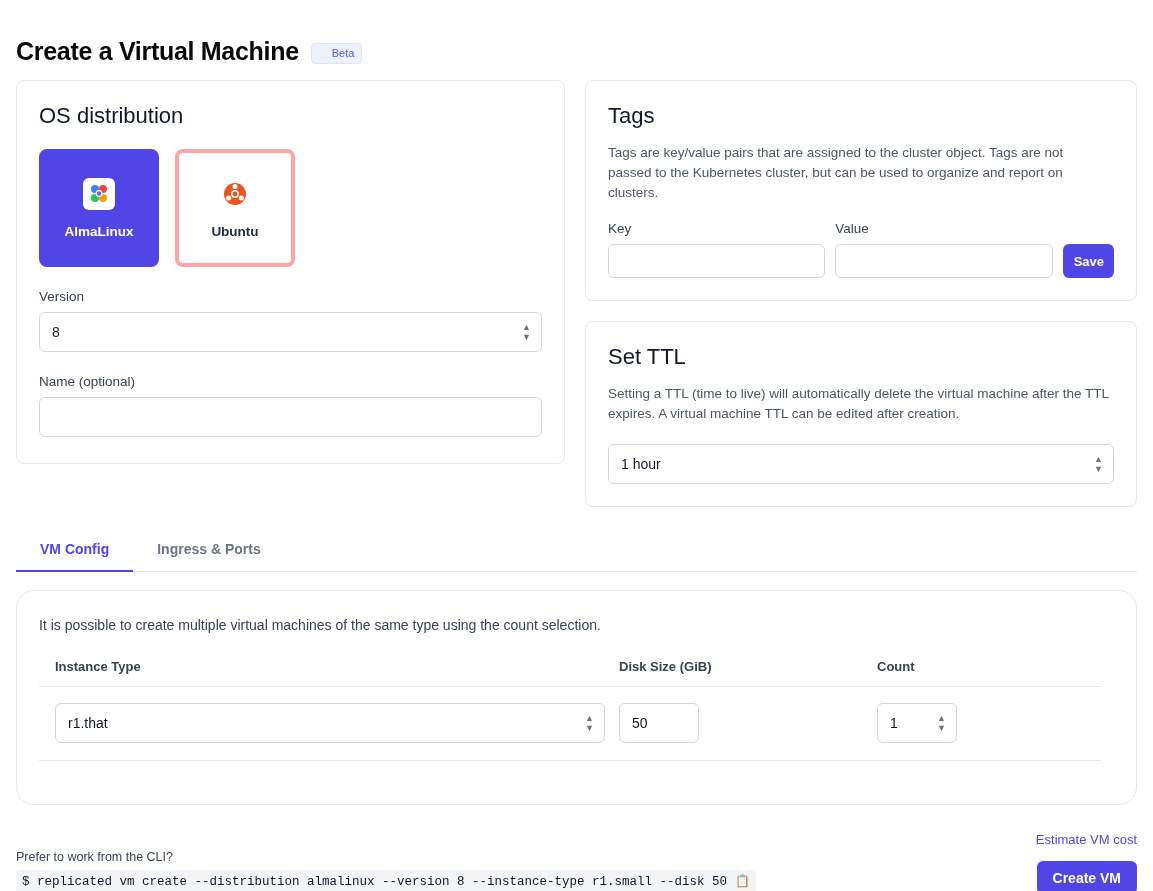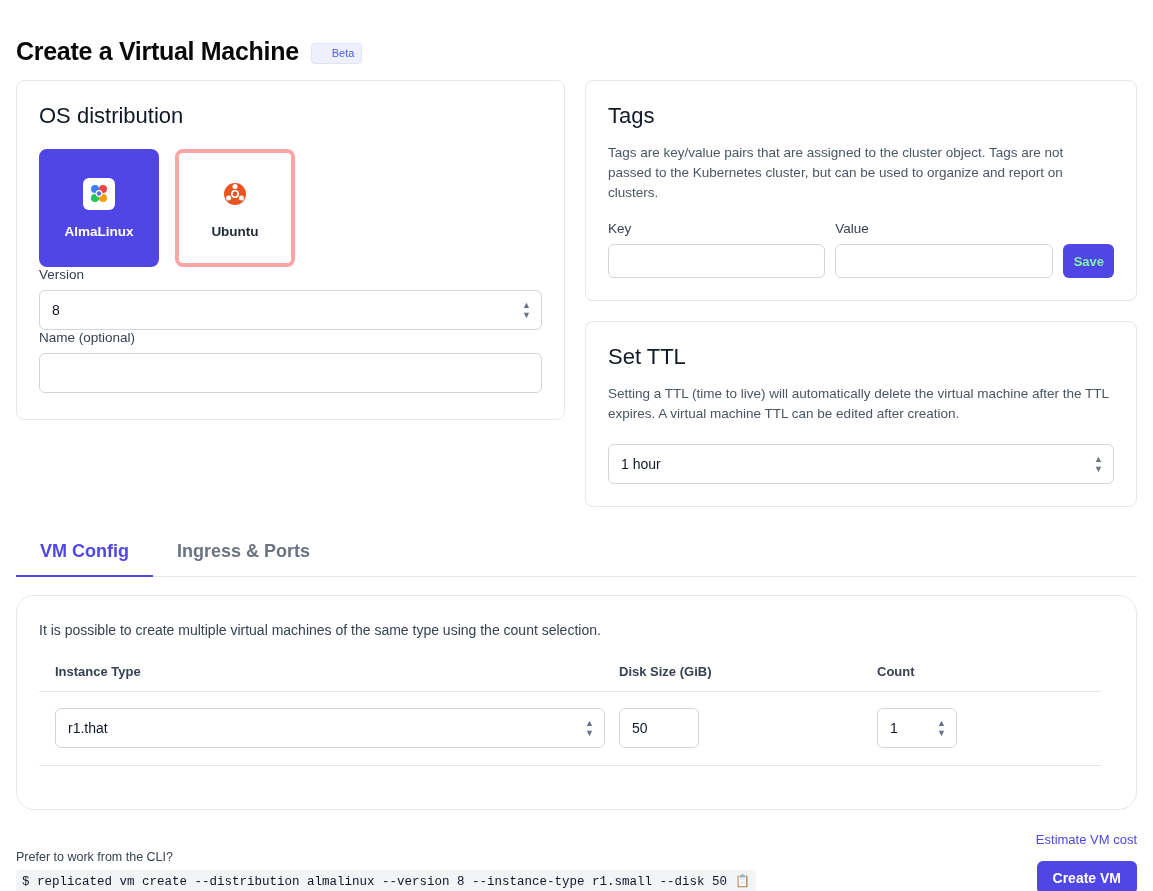--- a/index.html
+++ b/index.html
@@ -101,21 +101,21 @@
   .os-label {
     font-size: 13.5px;
     font-weight: bold;
   }
 
   .field-label {
     font-size: 13.5px;
     color: #374151;
     margin-bottom: 8px;
   }
-  .field-block { }
+  .field-block { margin-top: 22px; }
 
   .select-wrap, .input-wrap { position: relative; }
   .select-box, .text-input {
     width: 100%;
     height: 40px;
     border: 1px solid #d1d5db;
     border-radius: 6px;
     background: #ffffff;
     font-family: "Liberation Sans", sans-serif;
     font-size: 14px;
@@ -145,21 +145,21 @@
     gap: 10px;
     align-items: flex-end;
     margin-top: 18px;
   }
   .kv-col-key   { width: 225px; }
   .kv-col-value { width: 225px; }
   .save-btn {
     height: 34px;
     min-width: 48px;
     background: #4f46e5;
-    color: #86efac;
+    color: #ffffff;
     font-size: 13px;
     font-weight: bold;
     border: none;
     border-radius: 6px;
     padding: 0 11px;
     cursor: pointer;
     font-family: "Liberation Sans", sans-serif;
   }
   .kv-input {
     width: 100%;
@@ -178,21 +178,21 @@
   .ttl-select { margin-top: 20px; }
 
   
   .tabs {
     display: flex;
     gap: 0;
     margin-top: 22px;
     border-bottom: 1px solid #e5e7eb;
   }
   .tab {
-    font-size: 18px;
+    font-size: 14px;
     font-weight: bold;
     padding: 12px 24px 13px 24px;
     color: #6b7280;
     cursor: pointer;
     border-bottom: 2px solid transparent;
     margin-bottom: -1px;
   }
   .tab.active {
     color: #4f46e5;
     border-bottom-color: #4f46e5;

